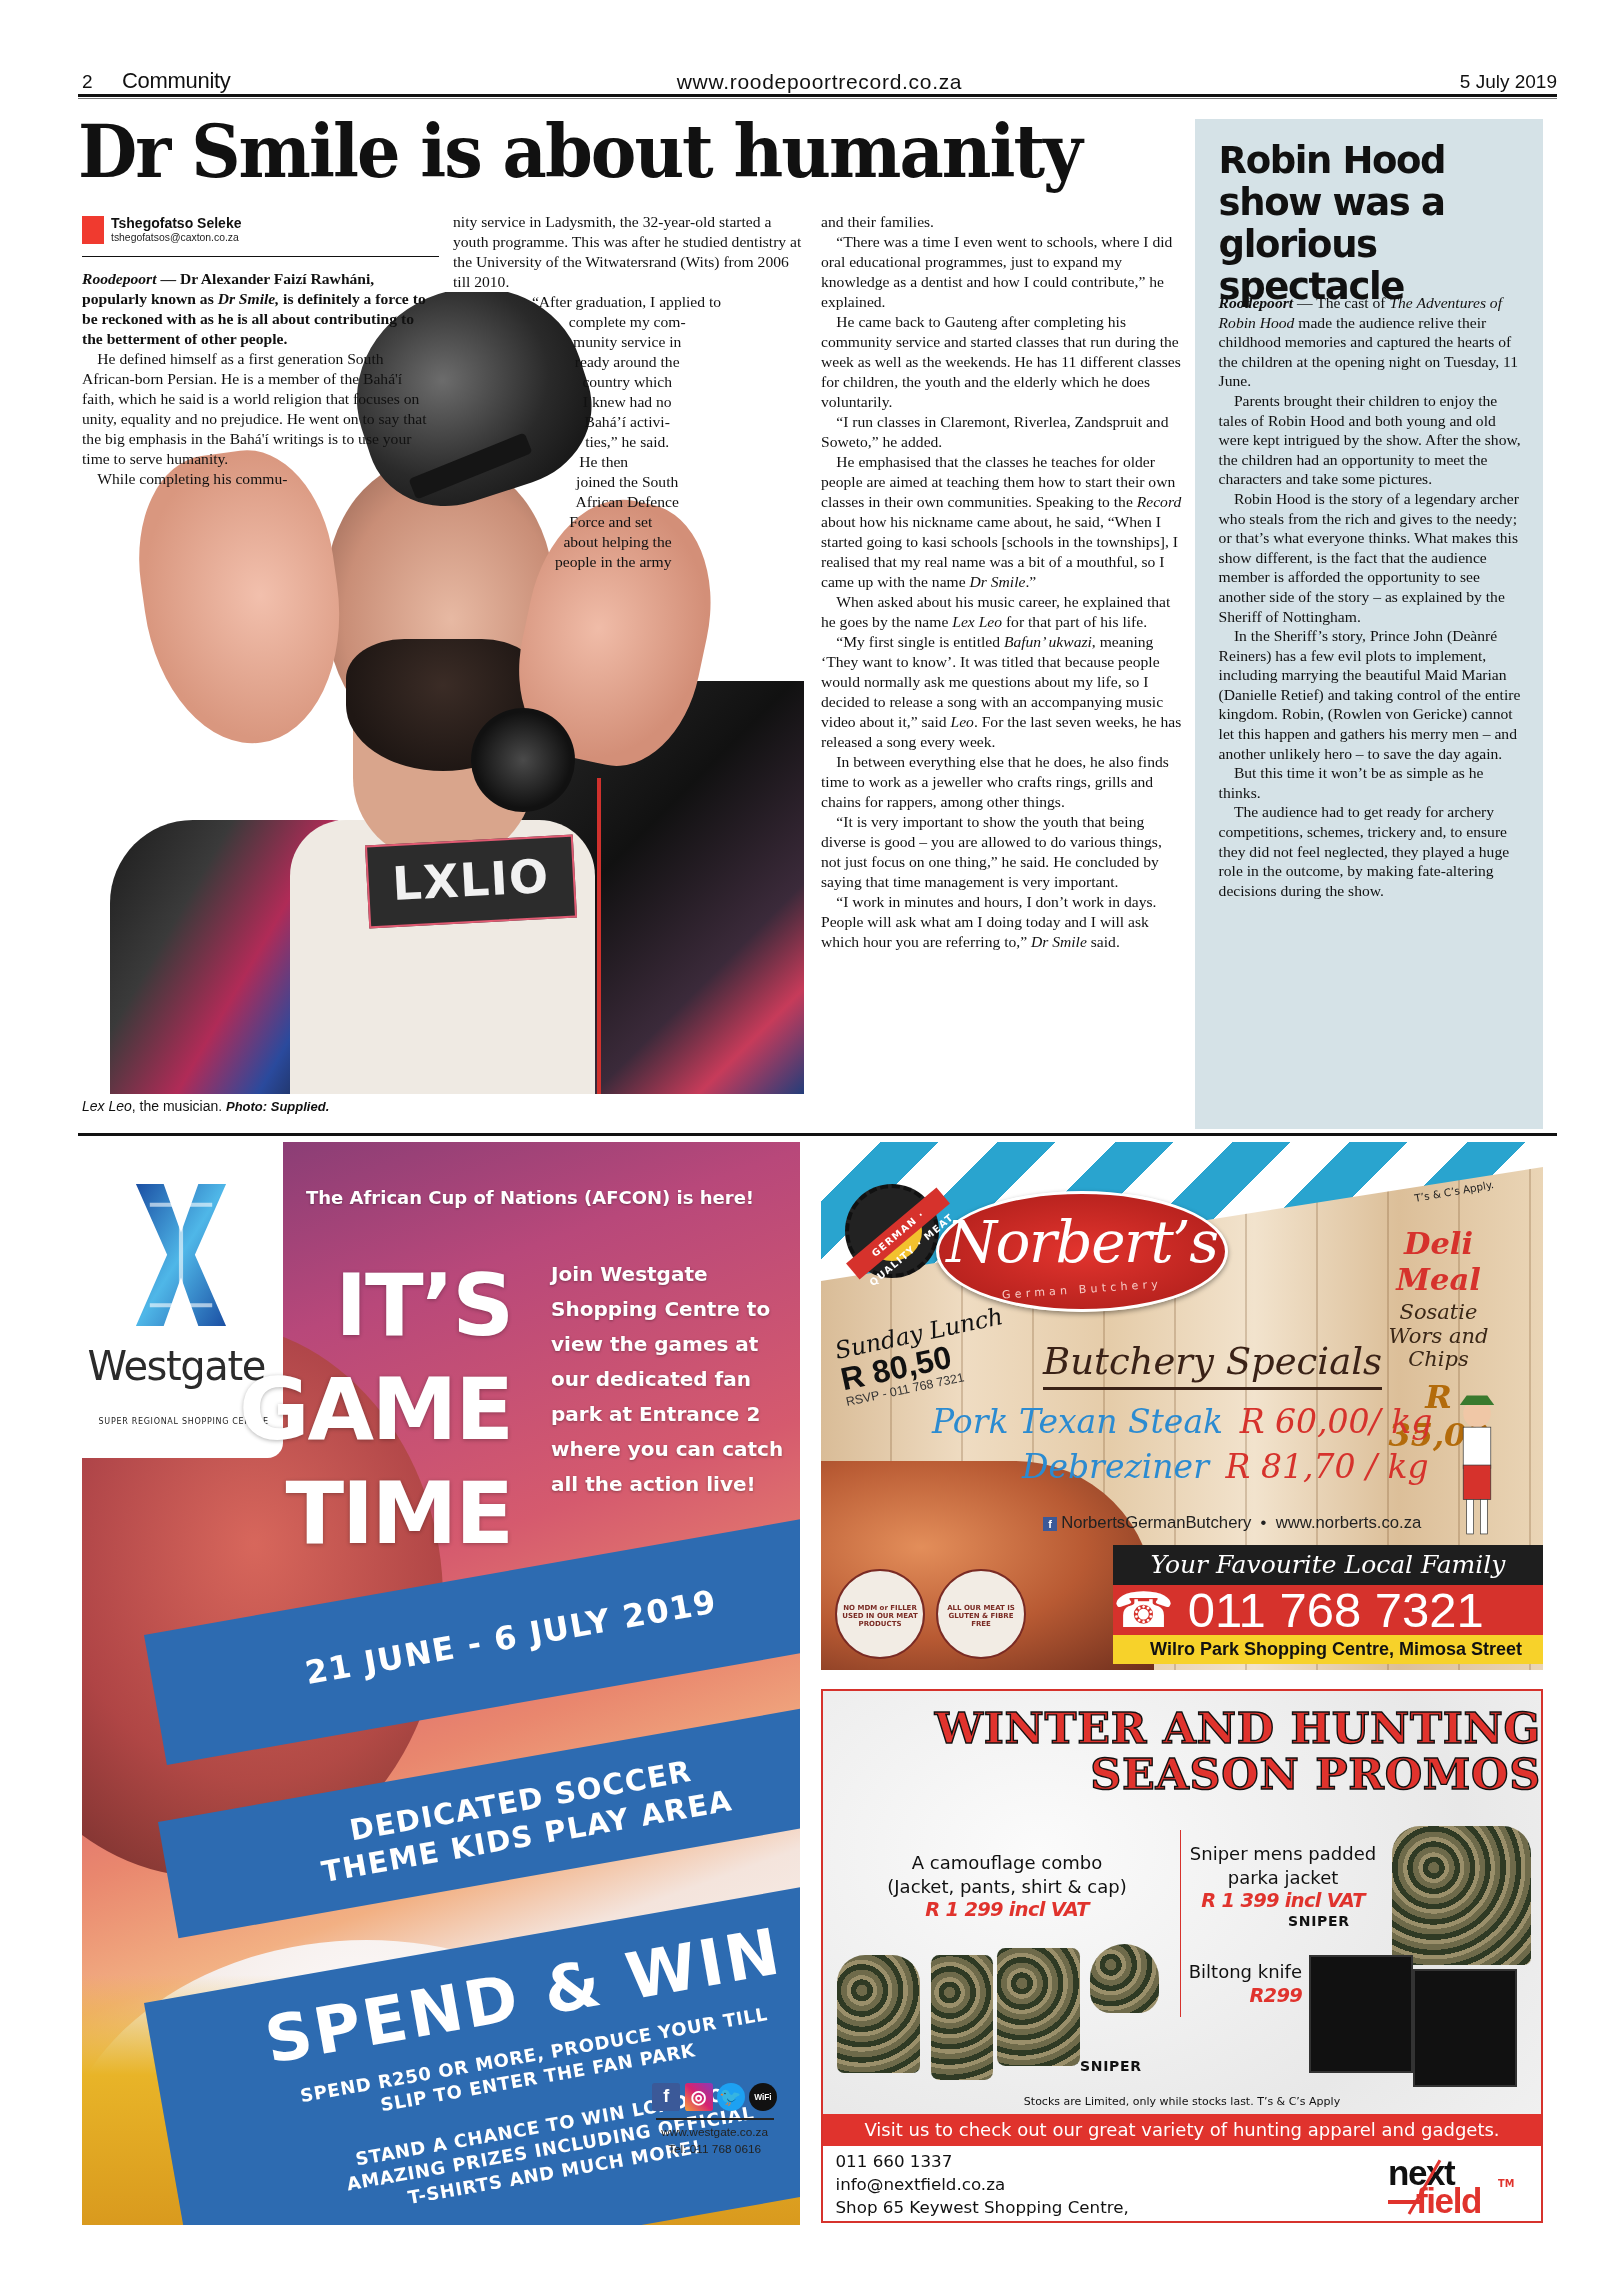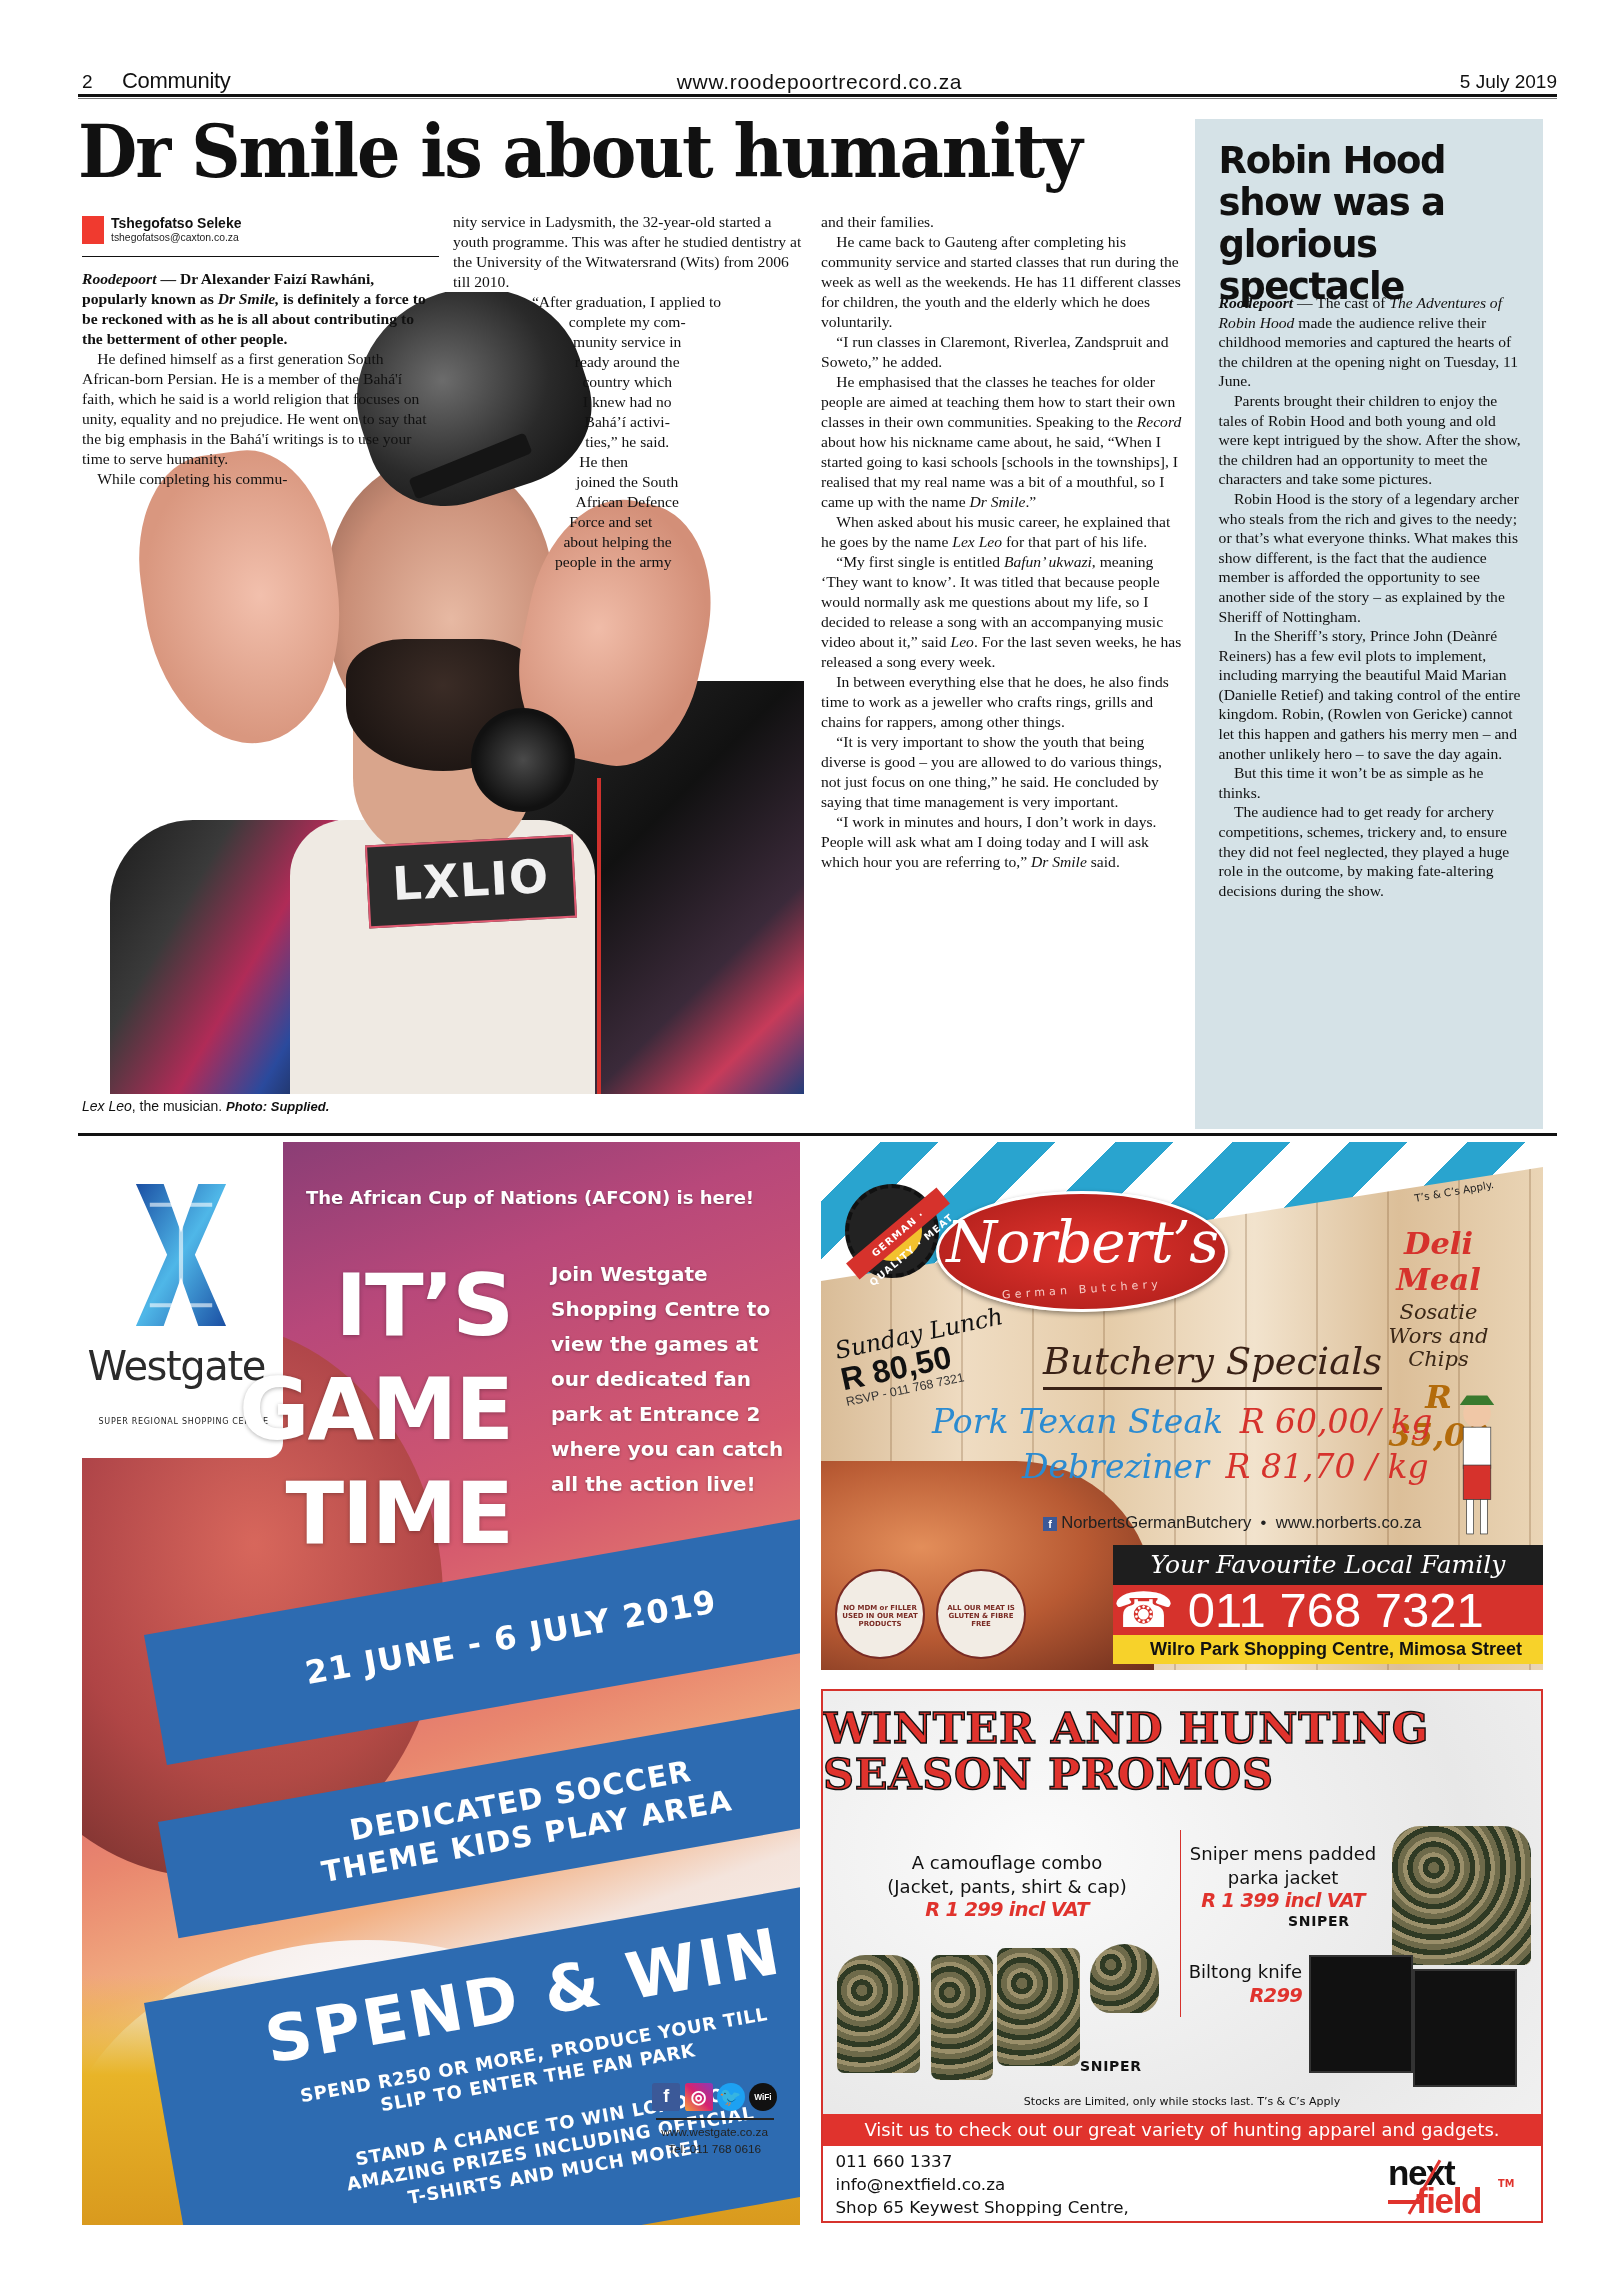--- a/index.html
+++ b/index.html
@@ -123,21 +123,21 @@
   .nb-sausages { position: absolute; left: 0; top: 319px; width: 333px; height: 215px; background: radial-gradient(ellipse at 30% 40%,#e38e5a,#b85a33 50%,#6a2c1c); border-radius: 0 139px 0 0; }
   .nb-stamp { position: absolute; top: 427px; width: 90px; height: 90px; border-radius: 50%; background: #f2ece4; border: 2.8px solid #7a2b24; color: #7a2b24; font-size: 7px; text-align: center; padding-top: 33px; font-weight: bold; }
   .nb-black { position: absolute; left: 292px; top: 403px; right: 0; height: 40px; background: #1e1e1e; }
   .nb-black .txt { color: #fff; font-family: "DejaVu Serif", serif; font-style: italic; font-size: 25px; text-align: center; line-height: 40px; }
   .nb-red { position: absolute; left: 292px; top: 443px; right: 0; height: 50px; background: #d6322c; color: #fff; font-family: "Liberation Sans", sans-serif; font-size: 49px; line-height: 50px; text-align: left; }
   .nb-yellow { position: absolute; left: 292px; top: 493px; right: 0; height: 29px; background: #f7d22a; color: #111; font-family: "Liberation Sans", sans-serif; font-weight: bold; font-size: 18px; line-height: 29px; text-align: right; padding-right: 21px; }
   .nb-man { position: absolute; right: 35px; top: 250px; width: 62px; height: 153px; }
 
   
   .ad-next { position: absolute; left: 821px; top: 1689px; width: 722px; height: 534px; border: 2.1px solid #d6322c; overflow: hidden; background: radial-gradient(ellipse at 30% 30%,#fbfbfb,#e8e8e8 60%,#f4f4f4); font-family: "DejaVu Sans", sans-serif; }
-  .nx-title { position: absolute; left: 0; right: 0; top: 14px; text-align: left; font-family: "DejaVu Serif", serif; font-weight: bold; font-size: 43px; line-height: 46px; color: #e0332d; letter-spacing: 0.7px; -webkit-text-stroke: 1.4px #111; }
+  .nx-title { position: absolute; left: 0; right: 0; top: 14px; text-align: right; font-family: "DejaVu Serif", serif; font-weight: bold; font-size: 43px; line-height: 46px; color: #e0332d; letter-spacing: 0.7px; -webkit-text-stroke: 1.4px #111; }
   .nx-divider { position: absolute; left: 357px; top: 139px; width: 1.4px; height: 187px; background: #d6322c; }
   .nx-combo { position: absolute; left: 21px; top: 160px; width: 326px; text-align: center; font-size: 18px; line-height: 23.6px; color: #111; }
   .nx-combo .price, .nx-parka .price, .nx-knife .price { color: #e0332d; font-weight: bold; font-style: italic; font-size: 19.4px; letter-spacing: -0.7px; }
   .nx-parka { position: absolute; left: 361px; top: 151px; width: 198px; text-align: center; font-size: 18px; line-height: 23.6px; color: #111; }
   .nx-knife { position: absolute; left: 361px; top: 269px; width: 118px; text-align: right; font-size: 18px; line-height: 23.6px; color: #111; }
   .nx-camo { position: absolute; background: repeating-radial-gradient(circle at 30% 30%,#6e6a4a 0 5.6px,#2f3a24 5.6px 11px,#9a8f6a 11px 15.3px); border-radius: 8.3px; }
   .nx-c1 { left: 14px; top: 264px; width: 83px; height: 118px; border-radius: 28px 28px 7px 7px; }
   .nx-c2 { left: 108px; top: 264px; width: 62px; height: 125px; }
   .nx-c3 { left: 174px; top: 257px; width: 83px; height: 118px; }
   .nx-c4 { left: 267px; top: 253px; width: 69px; height: 69px; border-radius: 50% 50% 30% 30%; }
@@ -216,20 +216,21 @@
     <div>joined the South</div>
     <div>African Defence</div>
     <div style="padding-right:33px">Force and set</div>
     <div style="padding-right:19.4px">about helping the</div>
     <div style="padding-right:28px">people in the army</div>
   </div>
 </div>
 
 <div class="col col3">
   <p class="noindent">and their families.</p>
+  <p>“There was a time I even went to schools, where I did oral educational programmes, just to expand my knowledge as a dentist and how I could contribute,” he explained.</p>
   <p>He came back to Gauteng after completing his community service and started classes that run during the week as well as the weekends. He has 11 different classes for children, the youth and the elderly which he does voluntarily.</p>
   <p>“I run classes in Claremont, Riverlea, Zandspruit and Soweto,” he added.</p>
   <p><span>He emphasised that the classes he teaches for older people are aimed at teaching them how to start their own classes in their own communities. Speaking to the </span><i>Record</i><span> about how his nickname came about, he said, “When I started going to kasi schools [schools in the townships], I realised that my real name was a bit of a mouthful, so I came up with the name </span><i>Dr Smile</i><span>.”</span></p>
   <p><span>When asked about his music career, he explained that he goes by the name </span><i>Lex Leo</i><span> for that part of his life.</span></p>
   <p><span>“My first single is entitled </span><i>Bafun’ ukwazi</i><span>, meaning ‘They want to know’. It was titled that because people would normally ask me questions about my life, so I decided to release a song with an accompanying music video about it,” said </span><i>Leo</i><span>. For the last seven weeks, he has released a song every week.</span></p>
   <p>In between everything else that he does, he also finds time to work as a jeweller who crafts rings, grills and chains for rappers, among other things.</p>
   <p>“It is very important to show the youth that being diverse is good – you are allowed to do various things, not just focus on one thing,” he said.  He concluded by saying that time management is very important.</p>
   <p><span>“I work in minutes and hours, I don’t work in days. People will ask what am I doing today and I will ask which hour you are referring to,” </span><i>Dr Smile</i><span> said.</span></p>
 </div>
 

